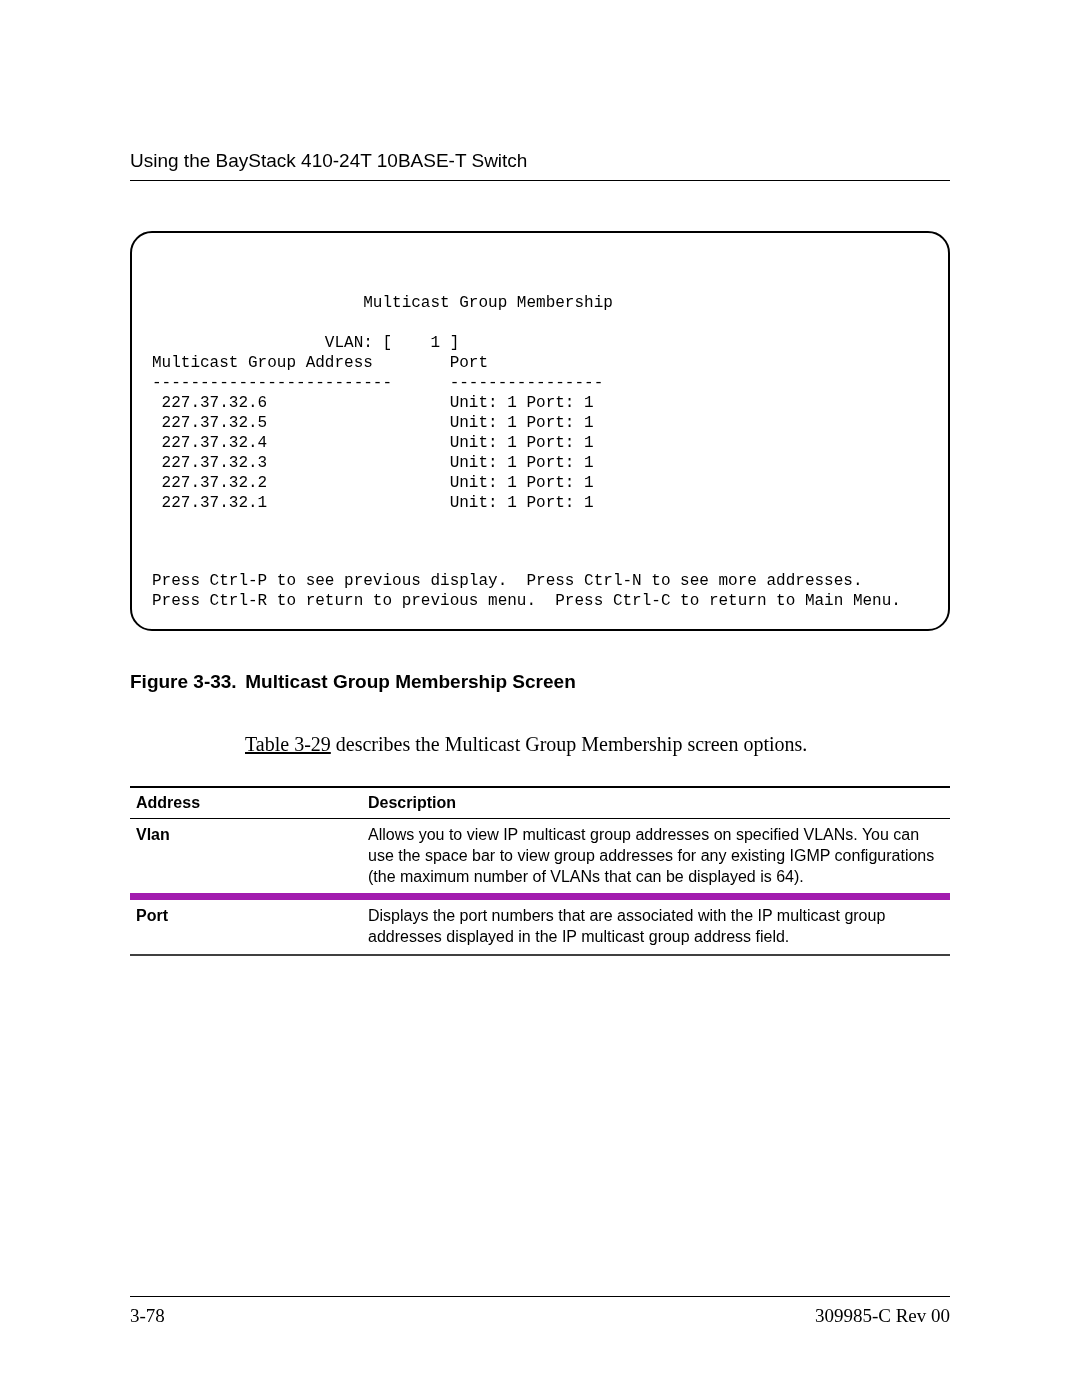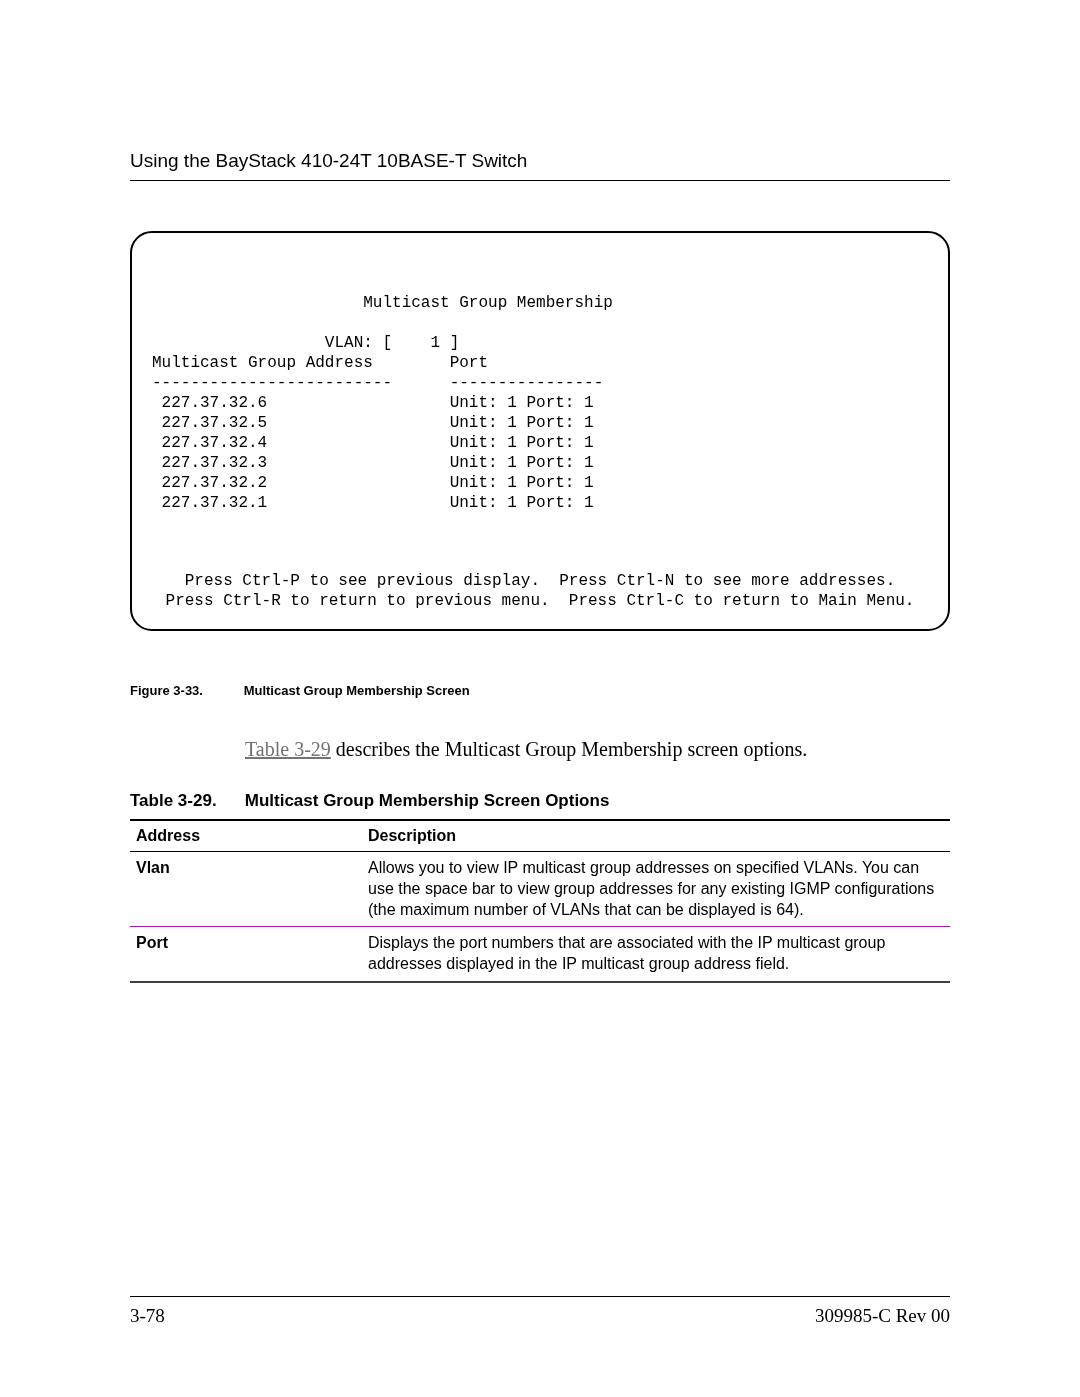--- a/index.html
+++ b/index.html
@@ -38,41 +38,40 @@
     position: relative;
     overflow: hidden;
   }
   .terminal-top {
   }
   .terminal-bottom {
     position: absolute;
     bottom: 18px;
     left: 20px;
     right: 20px;
-    text-align: center;
   }
   .figure-caption {
     font-family: Arial, Helvetica, sans-serif;
     font-weight: bold;
-    font-size: 13px;
-    margin-top: 52px;
+    font-size: 19px;
+    margin-top: 40px;
     margin-bottom: 40px;
   }
   .figure-caption .fig-label {
     display: inline-block;
     width: 110px;
   }
   .body-text {
     font-family: "Times New Roman", Times, serif;
     font-size: 20px;
     margin-left: 115px;
     margin-bottom: 30px;
   }
   .body-text .link {
-    color: #737373;
+    color: #000000;
     text-decoration: underline;
   }
   .table-caption {
     font-family: Arial, Helvetica, sans-serif;
     font-weight: bold;
     font-size: 17px;
     margin-bottom: 8px;
   }
   .table-caption .tbl-label {
     display: inline-block;
@@ -87,21 +86,21 @@
   table.options th {
     text-align: left;
     font-weight: bold;
     border-top: 2px solid #000;
     border-bottom: 1px solid #000;
     padding: 6px 6px;
   }
   table.options td {
     vertical-align: top;
     padding: 6px 6px;
-    border-bottom: 1px solid #a21caf;
+    border-bottom: 7px solid #a21caf;
     line-height: 1.3;
   }
   table.options td.opt {
     font-weight: bold;
     width: 220px;
     white-space: nowrap;
   }
   table.options tr.lastrow td {
     border-bottom: 2px solid #404040;
     margin-left: 31px;
@@ -152,24 +151,20 @@
 
   <div class="figure-caption">
     <span class="fig-label">Figure 3-33.</span>
     <span>Multicast Group Membership Screen</span>
   </div>
 
   <div class="body-text">
     <span class="link">Table 3-29</span><span> describes the Multicast Group Membership screen options.</span>
   </div>
 
-  <div class="table-caption">
-    <span class="tbl-label">Table 3-29.</span>
-    <span>Multicast Group Membership Screen Options</span>
-  </div>
 
   <table class="options">
     <thead>
       <tr>
         <th>Address</th>
         <th>Description</th>
       </tr>
     </thead>
     <tbody id="options-body">
     <tr>

